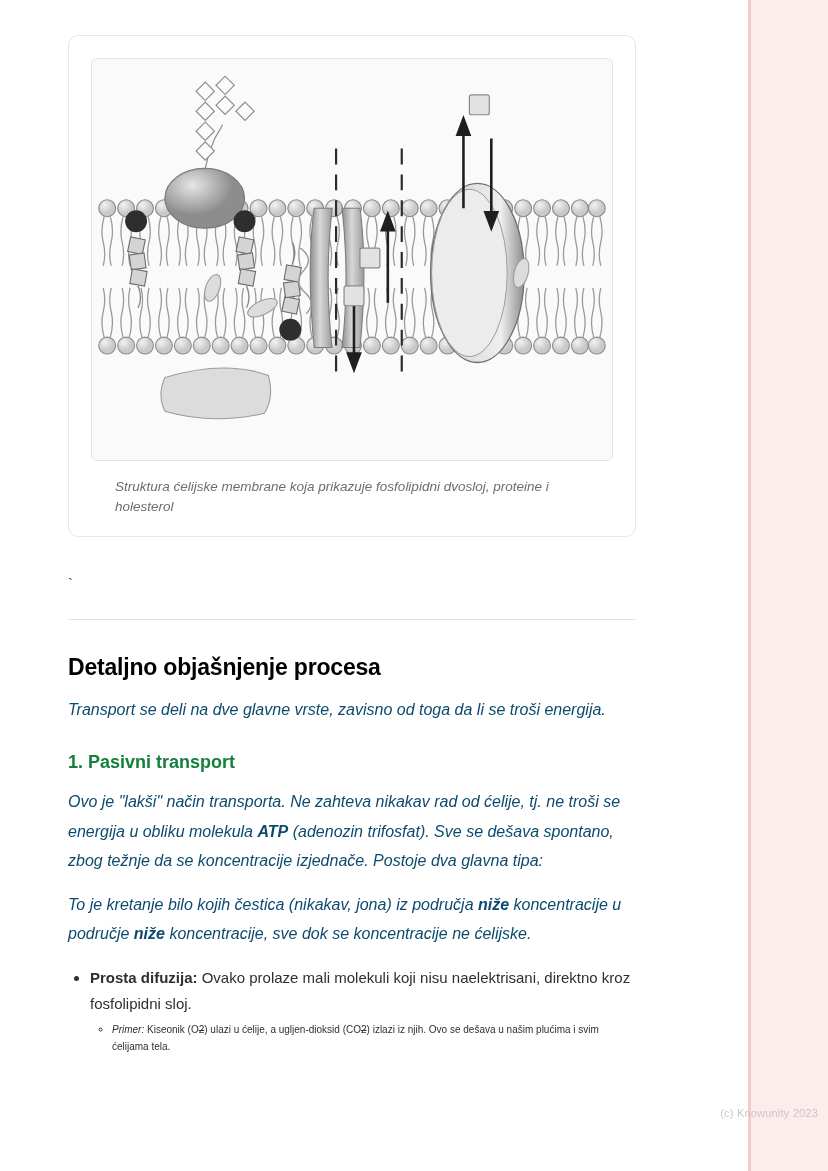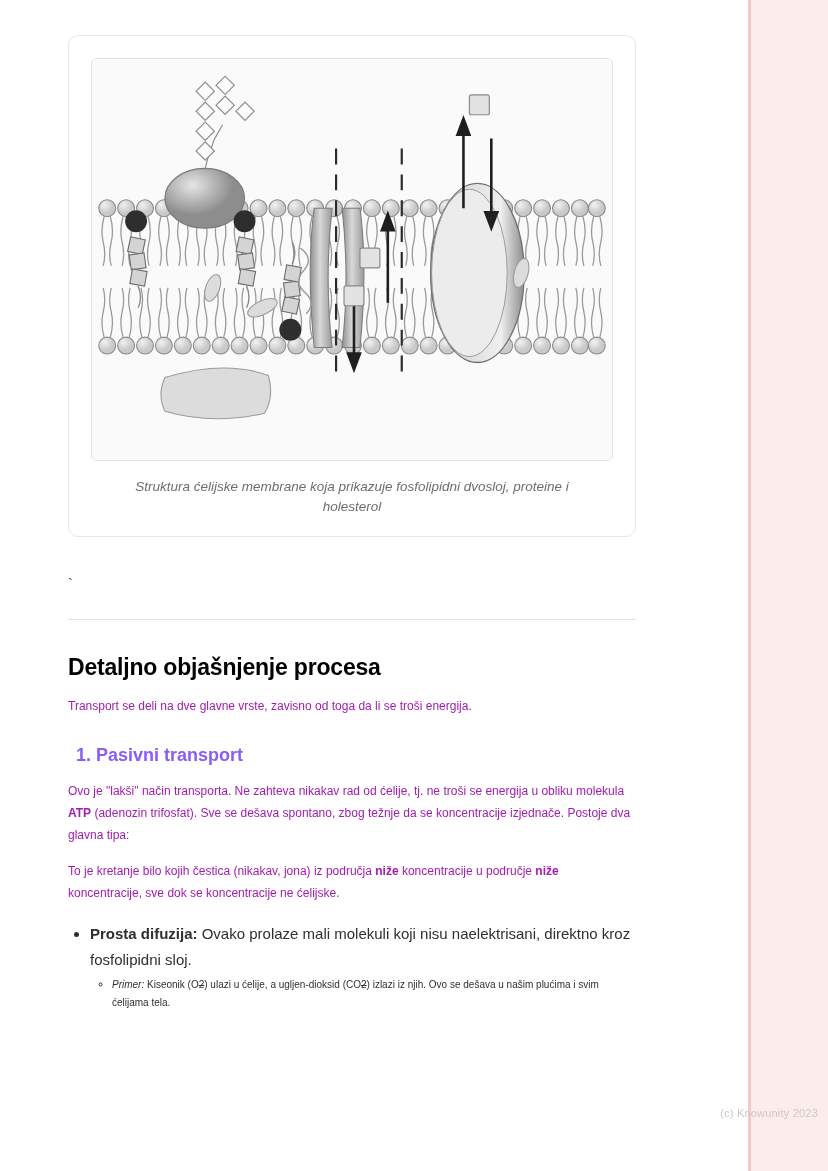--- a/index.html
+++ b/index.html
@@ -62,21 +62,21 @@
     height: 403px;
     box-sizing: border-box;
     overflow: hidden;
   }
   .figure-caption {
     margin-top: 16px;
     font-size: 13.5px;
     line-height: 1.5;
     font-style: italic;
     color: #6d6d72;
-    text-align: center;
+    text-align: left;
     padding: 0 24px;
   }
   .backtick {
     margin-top: 38px;
     font-size: 15px;
     color: #333;
     height: 18px;
     line-height: 18px;
   }
   .rule {
@@ -86,30 +86,31 @@
     height: 0;
   }
   h1.section-title {
     color: #000000;
     font-size: 23px;
     font-weight: bold;
     margin: 34px 0 0 0;
     letter-spacing: -0.2px;
   }
   h2.sub-title {
-    color: #8b5cf6;
+    color: #15803d;
     font-size: 18px;
     font-weight: bold;
-    margin: 28px 0 0 8px;
+    margin: 28px 0 0 0;
   }
   p.body {
-    font-size: 12px;
+    font-size: 16px;
     line-height: 1.85;
-    color: #a21caf;
+    color: #0c4a6e;
     margin: 14px 0 0 0;
+    font-style: italic;
   }
   .strong-label {
     font-size: 15px;
     font-weight: bold;
     color: #2f2f33;
     margin: 24px 0 0 0;
     line-height: 1.8;
   }
   ul.bullets {
     margin: 16px 0 0 0;

